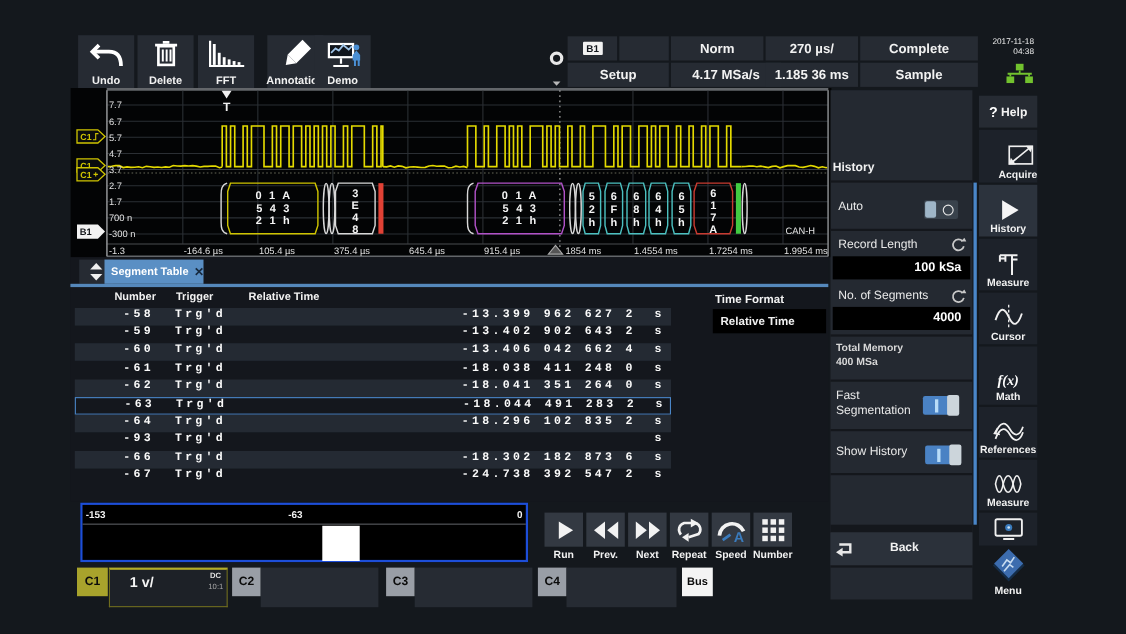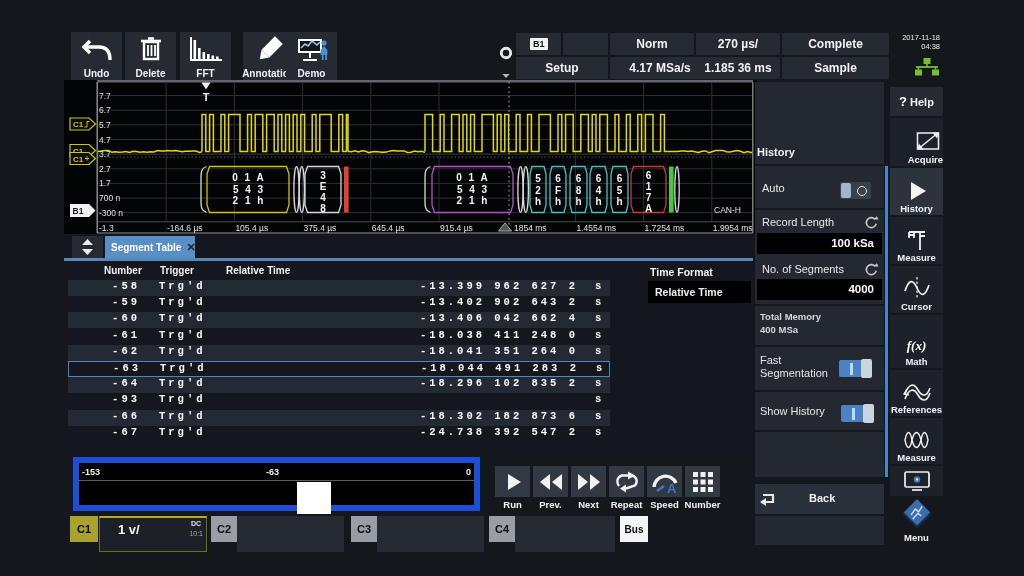--- a/index.html
+++ b/index.html
@@ -248,21 +248,21 @@
     <polygon points="498.5,231 511.5,231 505,223" fill="#555" stroke="#aaa" stroke-width="1"></polygon>
   </svg>
 
   <div class="abs" style="left:64px;top:234px;width:689px;height:222px;background:#14171d;"></div>
   <div class="abs" style="left:72px;top:236px;width:31px;height:22px;background:#262b33;">
     <svg width="31" height="22" viewBox="0 0 31 22">
       <polygon points="15.5,3 21,9 10,9" fill="#f0f0f0"></polygon>
       <polygon points="15.5,19 21,13 10,13" fill="#f0f0f0"></polygon>
     </svg>
   </div>
-  <div class="abs" style="left:105px;top:236px;width:90px;height:22px;background:#5a8fc4;display:flex;align-items:center;">
+  <div class="abs" style="left:95px;top:236px;width:90px;height:22px;background:#5a8fc4;display:flex;align-items:center;">
     <span style="font-size:10px;font-weight:bold;color:#fff;margin-left:6px;white-space:nowrap;">Segment Table</span>
     <span style="font-size:11px;font-weight:bold;color:#16283c;margin-left:5px;">✕</span>
   </div>
   <div class="abs" style="left:64px;top:258px;width:689px;height:3px;background:#5588bb;"></div>
   <div class="abs" style="left:68px;top:265px;font-size:10px;font-weight:bold;color:#f2f2f2;">
     <span style="position:absolute;left:36px;top:0;">Number</span>
     <span style="position:absolute;left:92px;top:0;">Trigger</span>
     <span style="position:absolute;left:158px;top:0;white-space:nowrap;">Relative Time</span>
   </div>
 
@@ -324,21 +324,21 @@
       <span class="trg">Trg'd</span>
       <span class="tim">-24.738 392 547 2</span>
       <span class="uni">s</span>
     </div>
 
   <div class="abs" style="left:650px;top:266px;font-size:10.5px;font-weight:bold;color:#f2f2f2;white-space:nowrap;">Time Format</div>
   <div class="abs" style="left:648px;top:281px;width:103px;height:22px;background:#000;display:flex;align-items:center;">
     <span style="font-size:10.5px;font-weight:bold;color:#f0f0f0;margin-left:7px;white-space:nowrap;">Relative Time</span>
   </div>
 
-  <div class="abs" style="left:73px;top:457px;width:407px;height:54px;background:#000;border:6px solid #1d4ed8;box-sizing:border-box;">
+  <div class="abs" style="left:73px;top:457px;width:407px;height:54px;background:#000;border:2px solid #1d4ed8;box-sizing:border-box;">
     <div style="position:absolute;left:0;top:0;width:100%;height:17px;border-bottom:1px solid #5a5d61;font-size:9px;font-weight:bold;color:#f0f0f0;">
       <span style="position:absolute;left:3px;top:4px;">-153</span>
       <span style="position:absolute;left:187px;top:4px;">-63</span>
       <span style="position:absolute;right:3px;top:4px;">0</span>
     </div>
     <div style="position:absolute;left:218px;top:19px;width:34px;height:32px;background:#fff;"></div>
   </div>
   <div class="pbtn" style="left:495px;">
       <svg width="24" height="24" viewBox="0 0 24 24">
         <polygon points="7,4 20,12 7,20" fill="#f2f2f2"></polygon>

